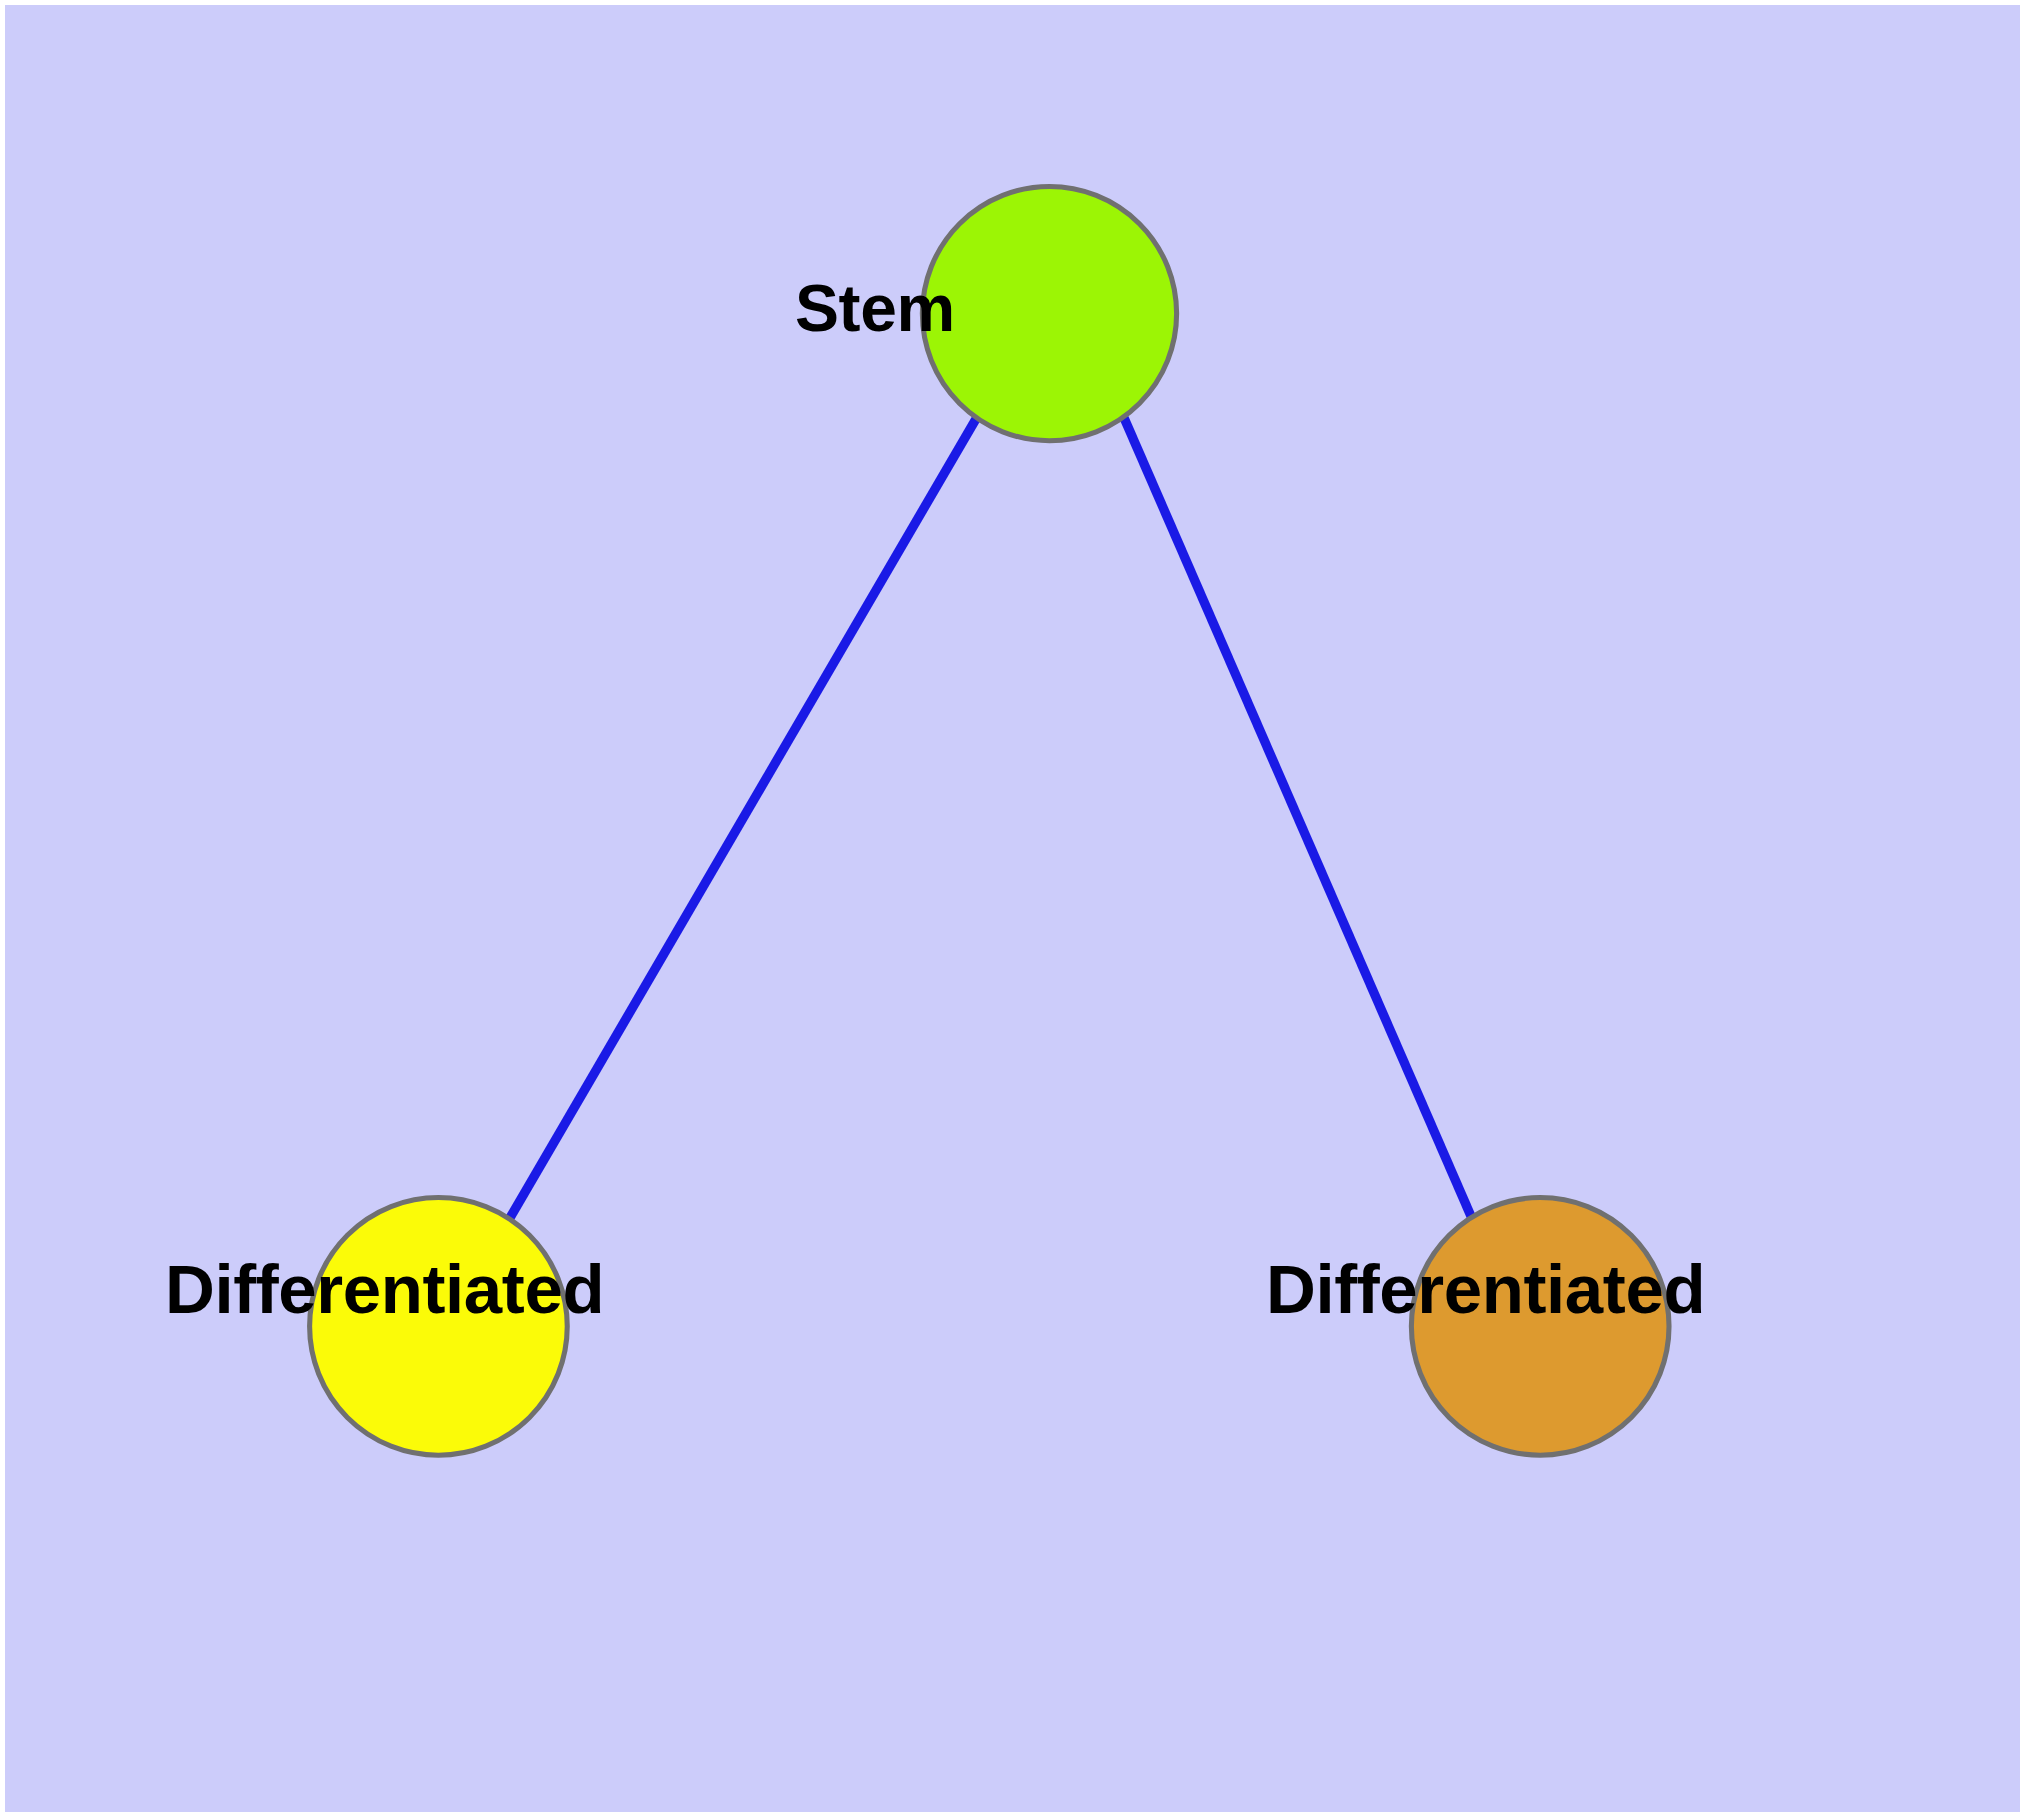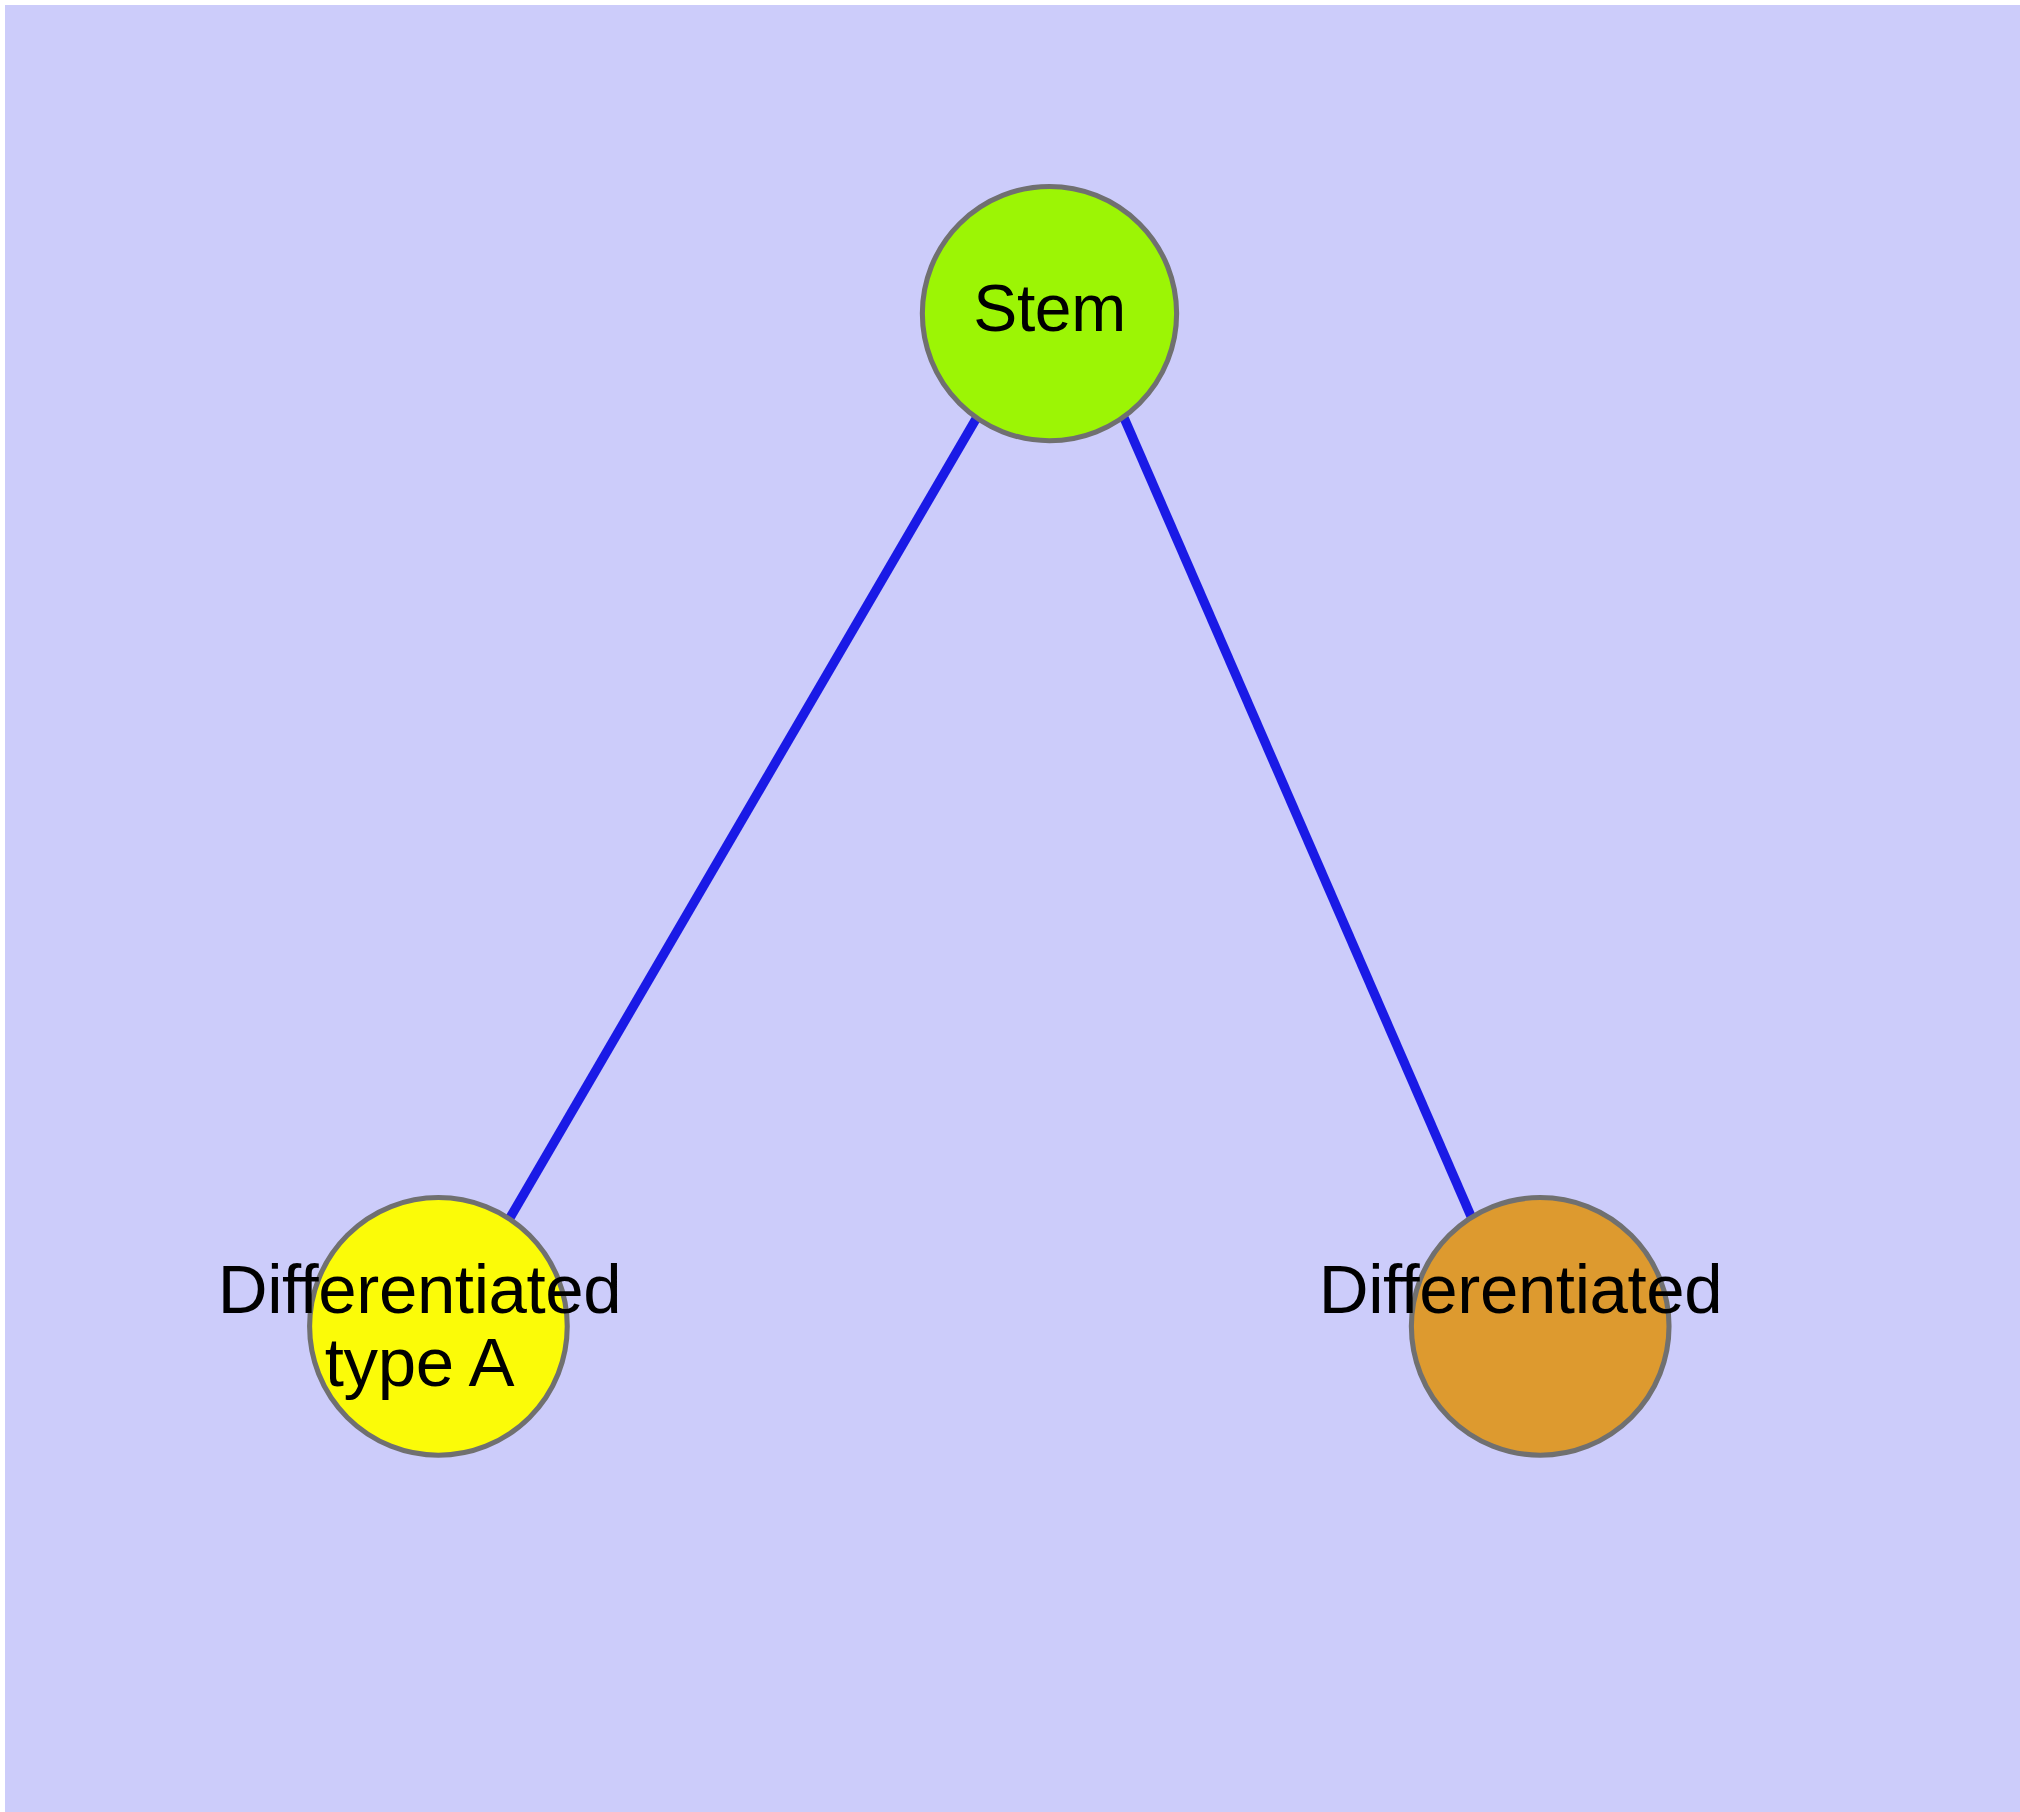--- a/index.html
+++ b/index.html
@@ -26,23 +26,23 @@
   #graph-svg {
     position: absolute;
     left: 0;
     top: 0;
     width: 2021px;
     height: 1812px;
     display: block;
   }
   .node-label {
     position: absolute;
-    text-align: center;
+    text-align: left;
     color: #000000;
-    font-weight: normal;
+    font-weight: bold;
     line-height: 1.06;
     white-space: pre;
     pointer-events: none;
     letter-spacing: -0.4px;
   }
   #label-stem {
     font-size: 66px;
     left: 795px;
     top: 274px;
     width: 509px;
@@ -73,17 +73,17 @@
       <line id="edge1" stroke-linecap="butt" x1="1326" y1="493" x2="1738" y2="1441" stroke="#1a1ae6" stroke-width="11"></line>
     </g>
     <g>
       <circle id="node0" cx="1238" cy="370" r="150" fill="#9cf505" stroke="#707070" stroke-width="6"></circle>
       <circle id="node1" cx="517" cy="1565" r="152" fill="#fbfb08" stroke="#707070" stroke-width="6"></circle>
       <circle id="node2" cx="1817" cy="1565" r="152" fill="#dd9a2f" stroke="#707070" stroke-width="6"></circle>
     </g>
   </svg>
 
   <div class="node-label" id="label-stem" style="color: rgb(0, 0, 0);"><span>Stem</span></div>
-  <div class="node-label" id="label-a" style="color: rgb(0, 0, 0);"><span>Differentiated</span><br><span>type A</span></div>
+  <div class="node-label" id="label-a" style="color: rgb(0, 0, 0);"><span>Differentiated</span><br></div>
   <div class="node-label" id="label-b" style="color: rgb(0, 0, 0);"><span>Differentiated</span><br></div>
 
 </div>
 
 
 </body></html>

